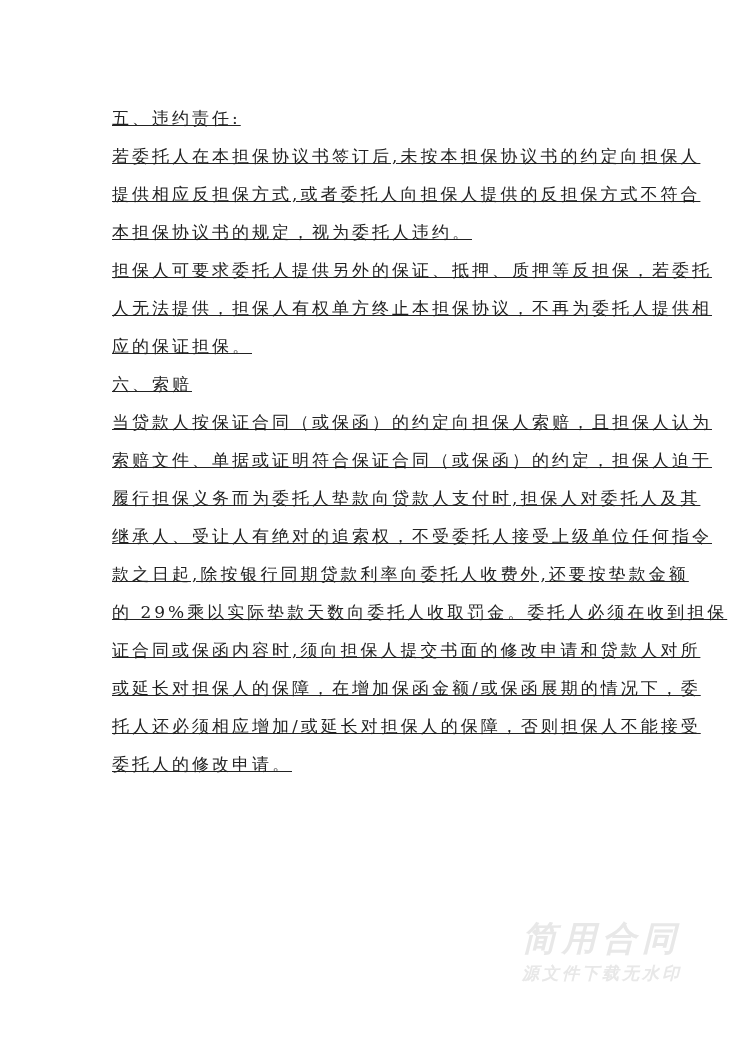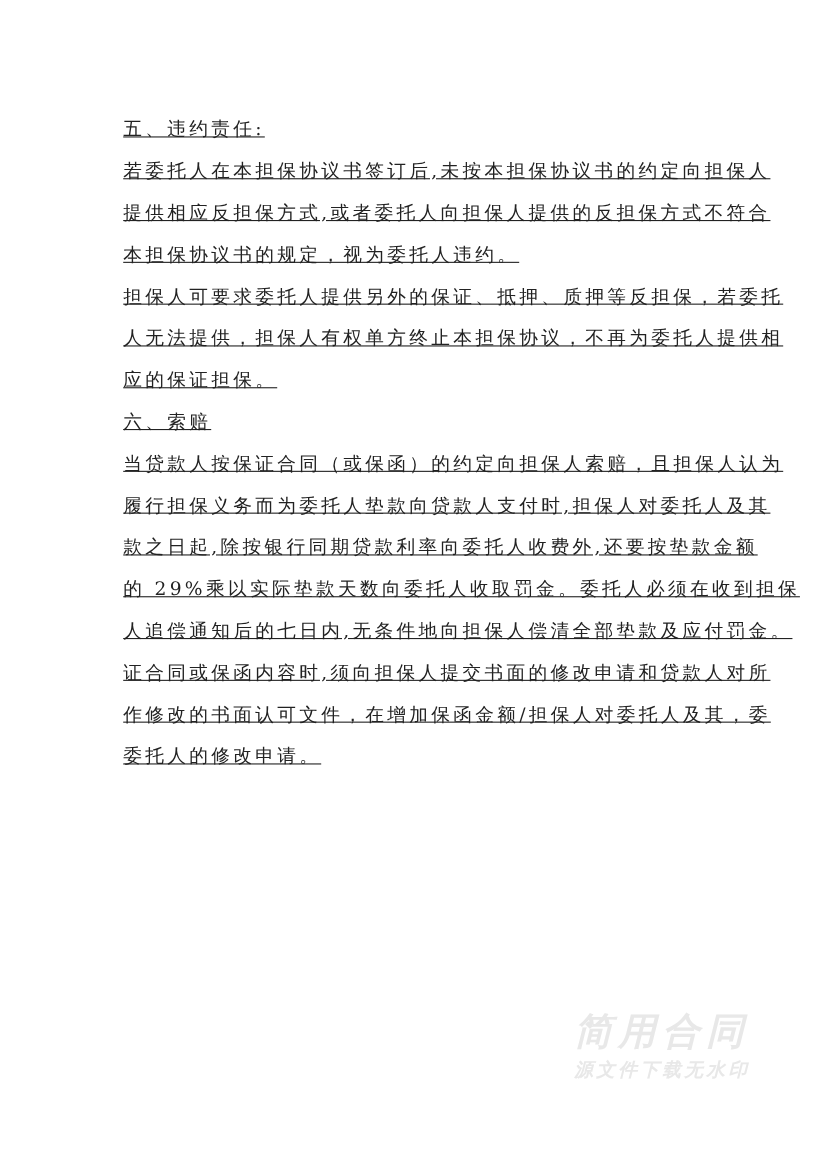--- a/index.html
+++ b/index.html
@@ -23,25 +23,27 @@
 <div class="page">
   <div class="line">五、违约责任:</div>
   <div class="line">若委托人在本担保协议书签订后,未按本担保协议书的约定向担保人</div>
   <div class="line">提供相应反担保方式,或者委托人向担保人提供的反担保方式不符合</div>
   <div class="line">本担保协议书的规定，视为委托人违约。</div>
   <div class="line">担保人可要求委托人提供另外的保证、抵押、质押等反担保，若委托</div>
   <div class="line">人无法提供，担保人有权单方终止本担保协议，不再为委托人提供相</div>
   <div class="line">应的保证担保。</div>
   <div class="line">六、索赔</div>
   <div class="line">当贷款人按保证合同（或保函）的约定向担保人索赔，且担保人认为</div>
+  <div class="line">索赔文件、单据或证明符合保证合同（或保函）的约定，担保人迫于</div>
   <div class="line">履行担保义务而为委托人垫款向贷款人支付时,担保人对委托人及其</div>
+  <div class="line">继承人、受让人有绝对的追索权，不受委托人接受上级单位任何指令</div>
   <div class="line">款之日起,除按银行同期贷款利率向委托人收费外,还要按垫款金额</div>
   <div class="line">的 29%乘以实际垫款天数向委托人收取罚金。委托人必须在收到担保</div>
-  <div class="line">人追偿通知后的七日内,无条件地向担保人偿清全部垫款及应付罚金。</div>
   <div class="line">证合同或保函内容时,须向担保人提交书面的修改申请和贷款人对所</div>
-  <div class="line">作修改的书面认可文件，在增加保函金额/担保人对委托人及其，委</div>
+  <div class="line">或延长对担保人的保障，在增加保函金额/或保函展期的情况下，委</div>
+  <div class="line">托人还必须相应增加/或延长对担保人的保障，否则担保人不能接受</div>
   <div class="line">委托人的修改申请。</div>
 </div>
 
 <div class="watermark">
   <div class="wm-title">简用合同</div>
   <div class="wm-sub">源文件下载无水印</div>
 </div>
 
 </body></html>

